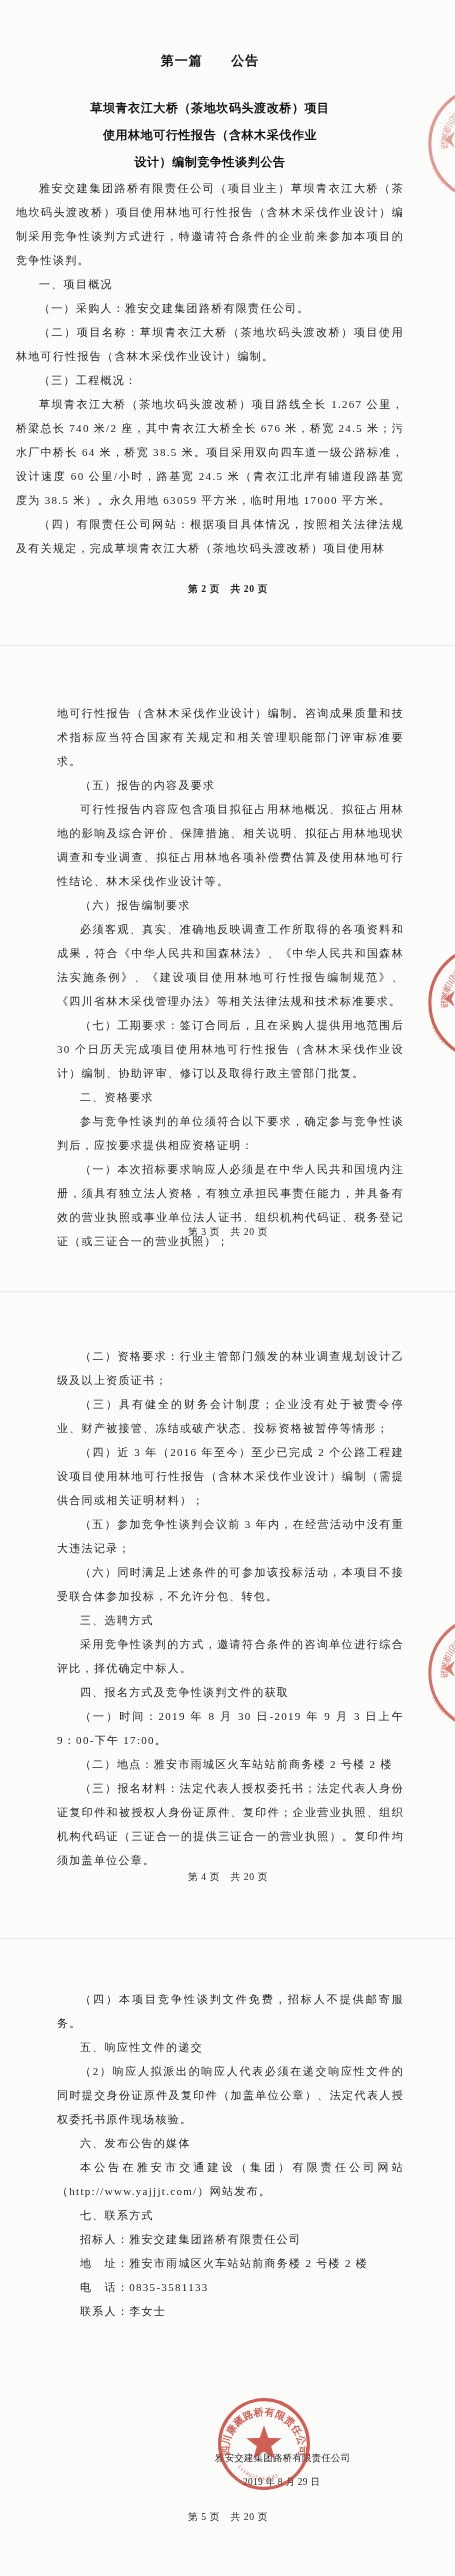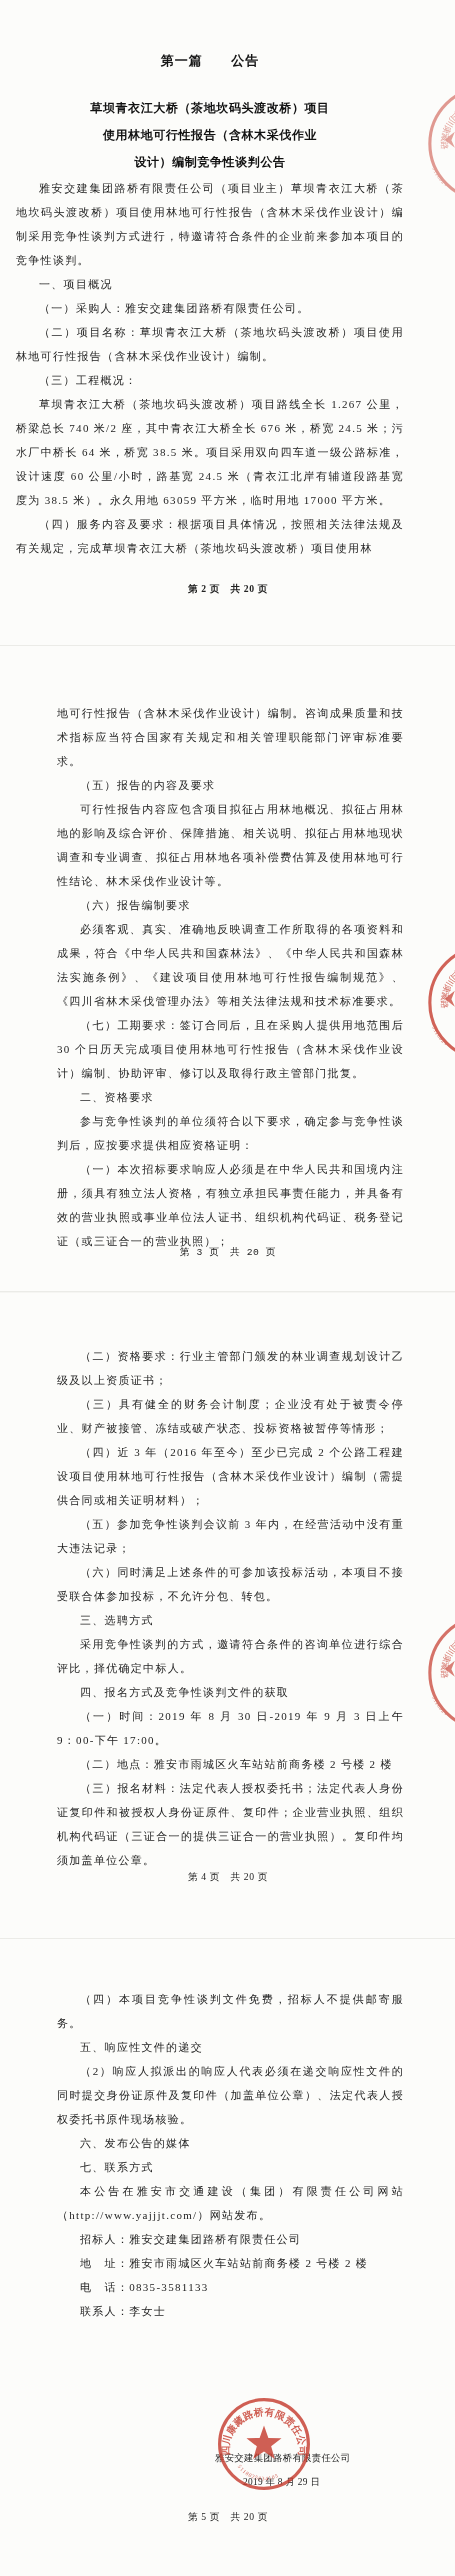--- a/index.html
+++ b/index.html
@@ -50,21 +50,21 @@
       <div>草坝青衣江大桥（茶地坎码头渡改桥）项目</div>
       <div>使用林地可行性报告（含林木采伐作业</div>
       <div>设计）编制竞争性谈判公告</div>
     </div>
     <p class="para">雅安交建集团路桥有限责任公司（项目业主）草坝青衣江大桥（茶地坎码头渡改桥）项目使用林地可行性报告（含林木采伐作业设计）编制采用竞争性谈判方式进行，特邀请符合条件的企业前来参加本项目的竞争性谈判。</p>
     <p class="para">一、项目概况</p>
     <p class="para">（一）采购人：雅安交建集团路桥有限责任公司。</p>
     <p class="para">（二）项目名称：草坝青衣江大桥（茶地坎码头渡改桥）项目使用林地可行性报告（含林木采伐作业设计）编制。</p>
     <p class="para">（三）工程概况：</p>
     <p class="para">草坝青衣江大桥（茶地坎码头渡改桥）项目路线全长 1.267 公里，桥梁总长 740 米/2 座，其中青衣江大桥全长 676 米，桥宽 24.5 米；污水厂中桥长 64 米，桥宽 38.5 米。项目采用双向四车道一级公路标准，设计速度 60 公里/小时，路基宽 24.5 米（青衣江北岸有辅道段路基宽度为 38.5 米）。永久用地 63059 平方米，临时用地 17000 平方米。</p>
-    <p class="para">（四）服务内容及要求：根据项目具体情况，按照相关法律法规及有关规定，完成草坝青衣江大桥（茶地坎码头渡改桥）项目使用林</p>
+    <p class="para">（四）有限责任公司网站：根据项目具体情况，按照相关法律法规及有关规定，完成草坝青衣江大桥（茶地坎码头渡改桥）项目使用林</p>
   </div>
   <p class="pfooter" style="top:583px;font-weight:bold;">第 2 页　共 20 页</p>
 
   <svg class="edge-stamp" style="top:83px;opacity:0.5;" width="33" height="122" viewBox="0 0 58 215">
     <g fill="#c5392b" stroke="none">
       <circle cx="112" cy="107" r="100" fill="none" stroke="#c5392b" stroke-width="5.5"></circle>
       <path id="fa1" d="M 62,48 A 74,74 0 0 0 62,166" fill="none"></path>
       <text font-size="15" fill="#c5392b"><textPath href="#fa1" startOffset="4">四川康藏路</textPath></text>
       <polygon points="38,100 56,86 50,101 56,114" opacity="0.9"></polygon>
       <path id="fd1" d="M 16,150 A 88,88 0 0 0 54,193" fill="none"></path>
@@ -78,21 +78,21 @@
     <p class="para noindent">地可行性报告（含林木采伐作业设计）编制。咨询成果质量和技术指标应当符合国家有关规定和相关管理职能部门评审标准要求。</p>
     <p class="para">（五）报告的内容及要求</p>
     <p class="para">可行性报告内容应包含项目拟征占用林地概况、拟征占用林地的影响及综合评价、保障措施、相关说明、拟征占用林地现状调查和专业调查、拟征占用林地各项补偿费估算及使用林地可行性结论、林木采伐作业设计等。</p>
     <p class="para">（六）报告编制要求</p>
     <p class="para">必须客观、真实、准确地反映调查工作所取得的各项资料和成果，符合《中华人民共和国森林法》、《中华人民共和国森林法实施条例》、《建设项目使用林地可行性报告编制规范》、《四川省林木采伐管理办法》等相关法律法规和技术标准要求。</p>
     <p class="para">（七）工期要求：签订合同后，且在采购人提供用地范围后 30 个日历天完成项目使用林地可行性报告（含林木采伐作业设计）编制、协助评审、修订以及取得行政主管部门批复。</p>
     <p class="para">二、资格要求</p>
     <p class="para">参与竞争性谈判的单位须符合以下要求，确定参与竞争性谈判后，应按要求提供相应资格证明：</p>
     <p class="para">（一）本次招标要求响应人必须是在中华人民共和国境内注册，须具有独立法人资格，有独立承担民事责任能力，并具备有效的营业执照或事业单位法人证书、组织机构代码证、税务登记证（或三证合一的营业执照）；</p>
   </div>
-  <p class="pfooter" style="top:600px;font-family:Liberation Mono, monospace;">第 3 页　共 20 页</p>
+  <p class="pfooter" style="top:580px;">第 3 页　共 20 页</p>
 
   <svg class="edge-stamp" style="top:296px;opacity:0.78;" width="33" height="122" viewBox="0 0 58 215">
     <g fill="#c5392b" stroke="none">
       <circle cx="112" cy="107" r="100" fill="none" stroke="#c5392b" stroke-width="5.5"></circle>
       <path id="fa2" d="M 62,48 A 74,74 0 0 0 62,166" fill="none"></path>
       <text font-size="15" fill="#c5392b"><textPath href="#fa2" startOffset="4">四川康藏路</textPath></text>
       <polygon points="38,100 56,86 50,101 56,114" opacity="0.9"></polygon>
       <path id="fd2" d="M 16,150 A 88,88 0 0 0 54,193" fill="none"></path>
       <text font-size="9" letter-spacing="1.5" fill="#c5392b"><textPath href="#fd2">5118025</textPath></text>
     </g>
@@ -126,22 +126,22 @@
     </g>
   </svg>
 </div>
 
 <div class="page" style="top:1939px;height:637px;border-bottom:none;">
   <div class="content" style="padding-top:48px;">
     <p class="para">（四）本项目竞争性谈判文件免费，招标人不提供邮寄服务。</p>
     <p class="para">五、响应性文件的递交</p>
     <p class="para">（2）响应人拟派出的响应人代表必须在递交响应性文件的同时提交身份证原件及复印件（加盖单位公章）、法定代表人授权委托书原件现场核验。</p>
     <p class="para">六、发布公告的媒体</p>
+    <p class="para">本公告在雅安市交通建设（集团）有限责任公司网站（http://www.yajjjt.com/）网站发布。</p>
     <p class="para">七、联系方式</p>
-    <p class="para">本公告在雅安市交通建设（集团）有限责任公司网站（http://www.yajjjt.com/）网站发布。</p>
     <p class="para">招标人：雅安交建集团路桥有限责任公司</p>
     <p class="para">地　址：雅安市雨城区火车站站前商务楼 2 号楼 2 楼</p>
     <p class="para">电　话：0835-3581133</p>
     <p class="para">联系人：李女士</p>
   </div>
 
   <p class="sig-line" style="top:499px;left:201px;width:137px;">雅安交建集团路桥有限责任公司</p>
   <p class="sig-line" style="top:523px;left:219px;width:97px;text-align:center;">2019 年 8 月 29 日</p>
 
   <svg class="stamp-svg" style="top:456px;left:215px;opacity:0.8;" width="98" height="98" viewBox="0 0 170 170">

